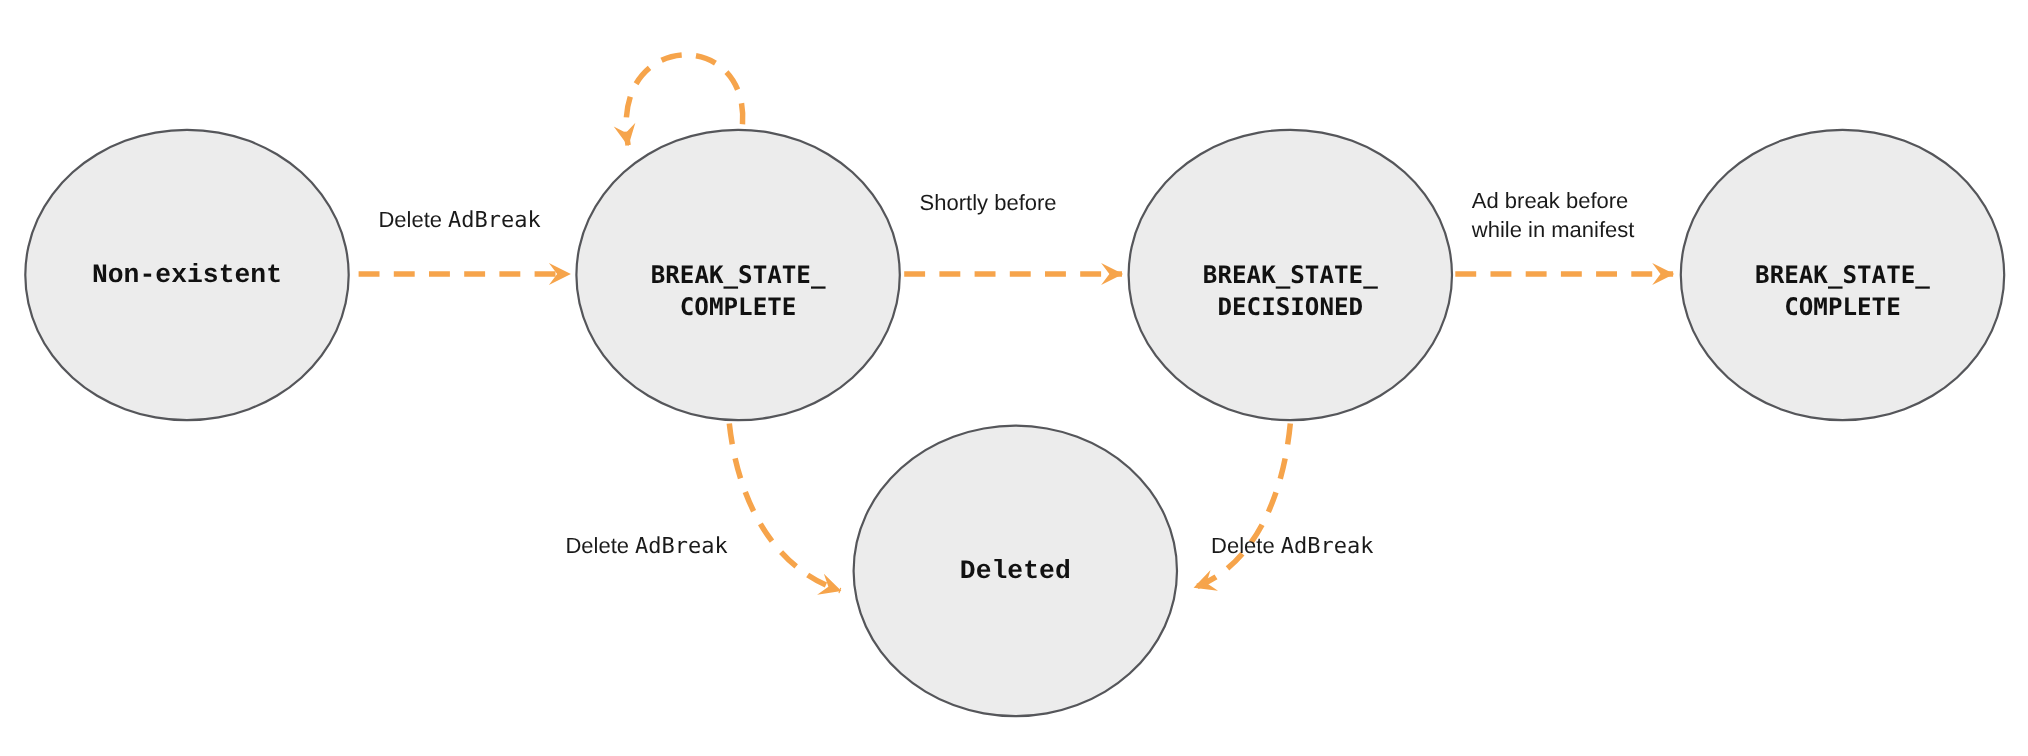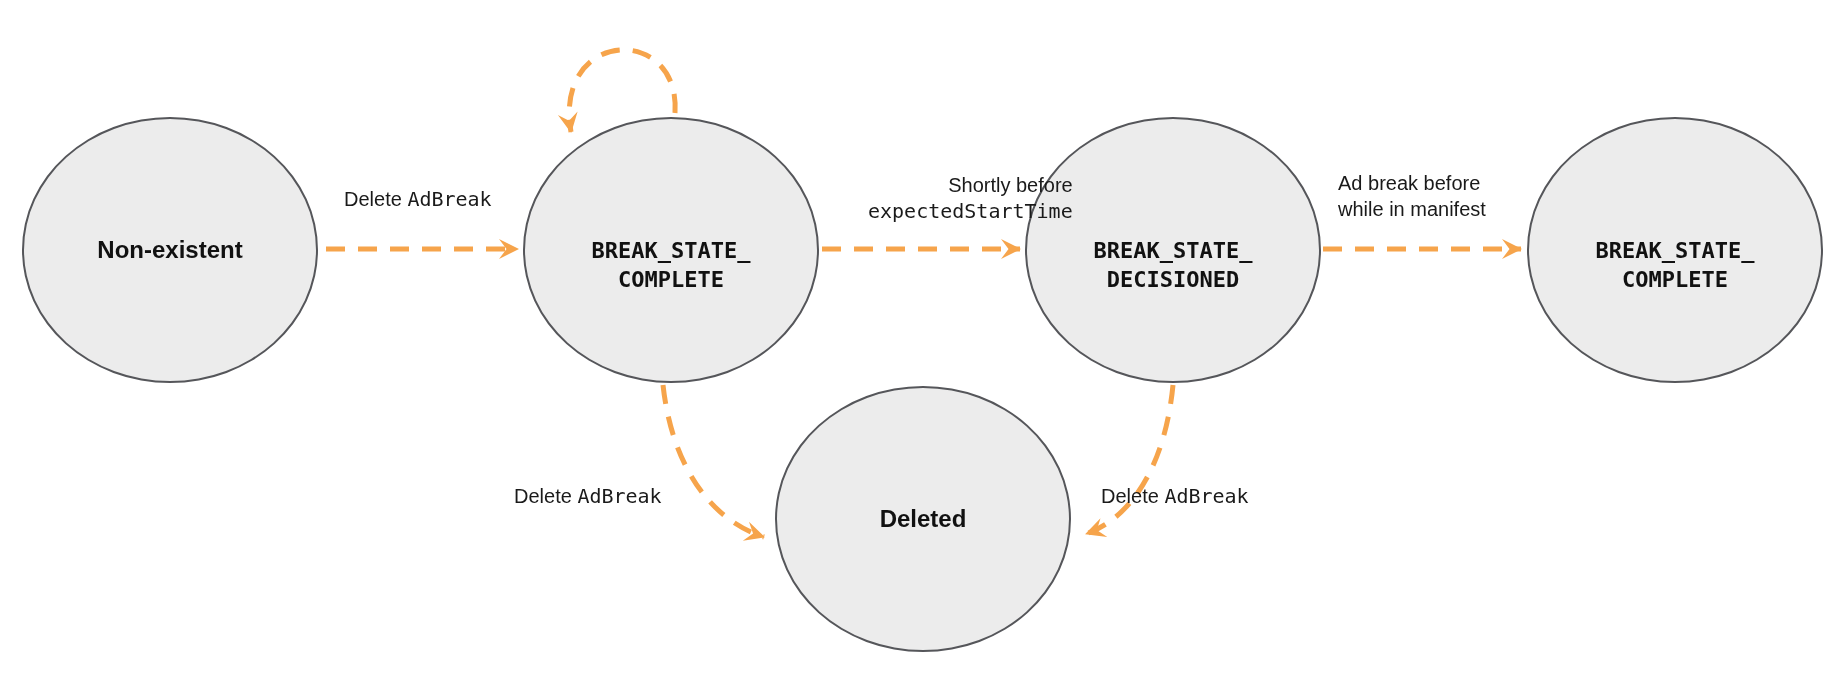--- a/index.html
+++ b/index.html
@@ -28,21 +28,21 @@
     box-sizing: border-box;
     background: #ececec;
     border: 2px solid #55565a;
     border-radius: 50%;
     display: flex;
     align-items: center;
     justify-content: center;
     text-align: center;
   }
   .nlabel-sans {
-    font-family: Liberation Sans, sans-serif;
+    font-family: Liberation Mono, monospace;
     font-weight: bold;
     font-size: 24px;
     color: #111111;
   }
   .nlabel-mono {
     font-family: "DejaVu Sans Mono", monospace;
     font-weight: bold;
     font-size: 22px;
     line-height: 29px;
     color: #111111;
@@ -107,23 +107,22 @@
   <div class="node" style="left:775px; top:386px;">
     <span class="nlabel-sans">Deleted</span>
   </div>
 
   <div class="edge-label" style="left:344px; top:186px;">
     <span>Delete</span>
     <span class="code">AdBreak</span>
   </div>
 
 
-  <div class="edge-label" style="left:868px; top:172px;text-align:right;">
+  <div class="edge-label" style="left:836px; top:172px;">
     <div>Shortly before</div>
-    <div class="code">expectedStartTime</div>
   </div>
 
   <div class="edge-label" style="left:1338px; top:170px;">
     <div>Ad break before</div>
     <div>while in manifest</div>
   </div>
 
   <div class="edge-label" style="left:514px; top:483px;">
     <span>Delete</span>
     <span class="code">AdBreak</span>

